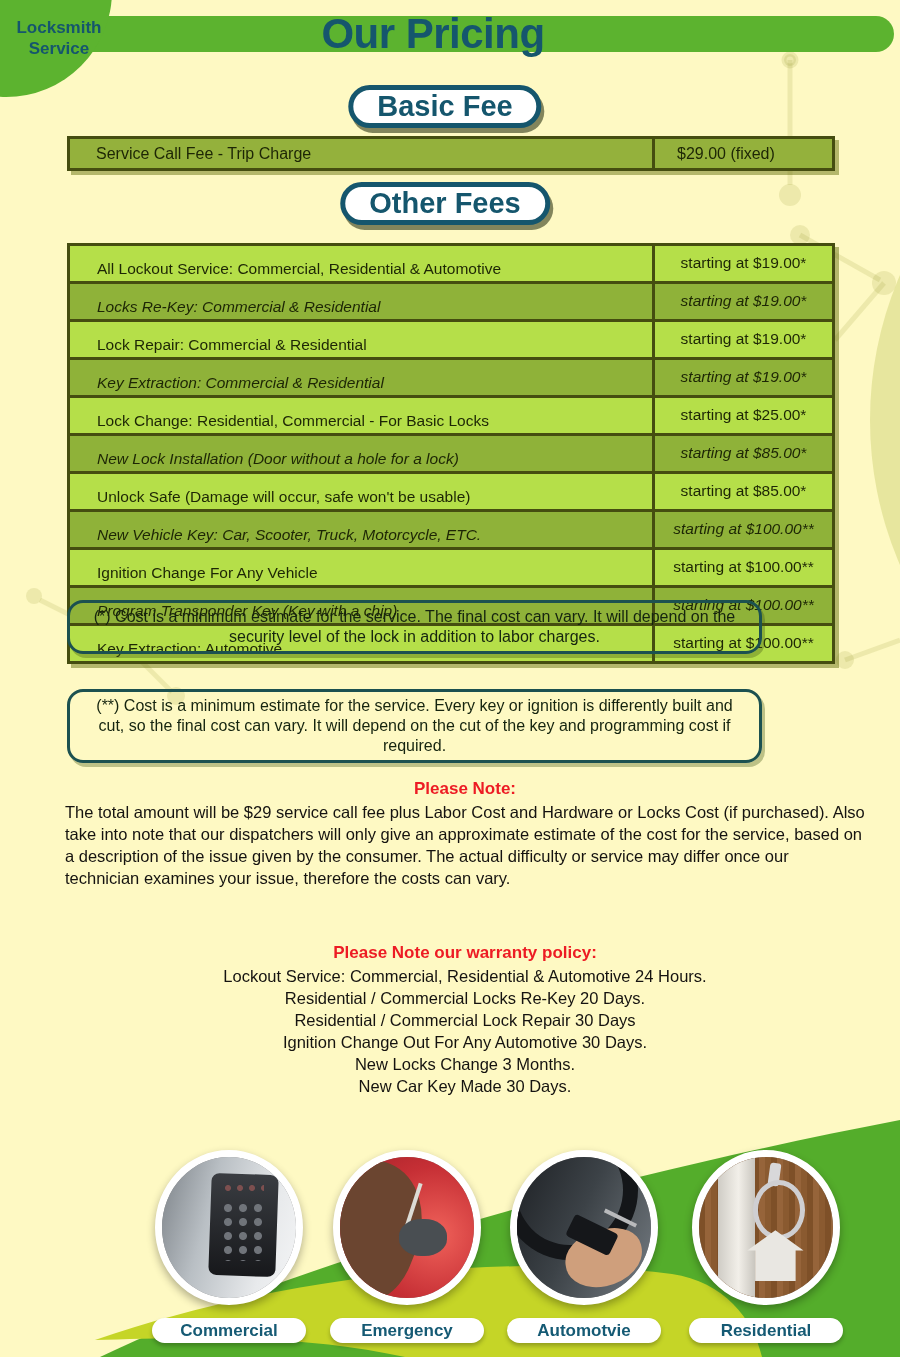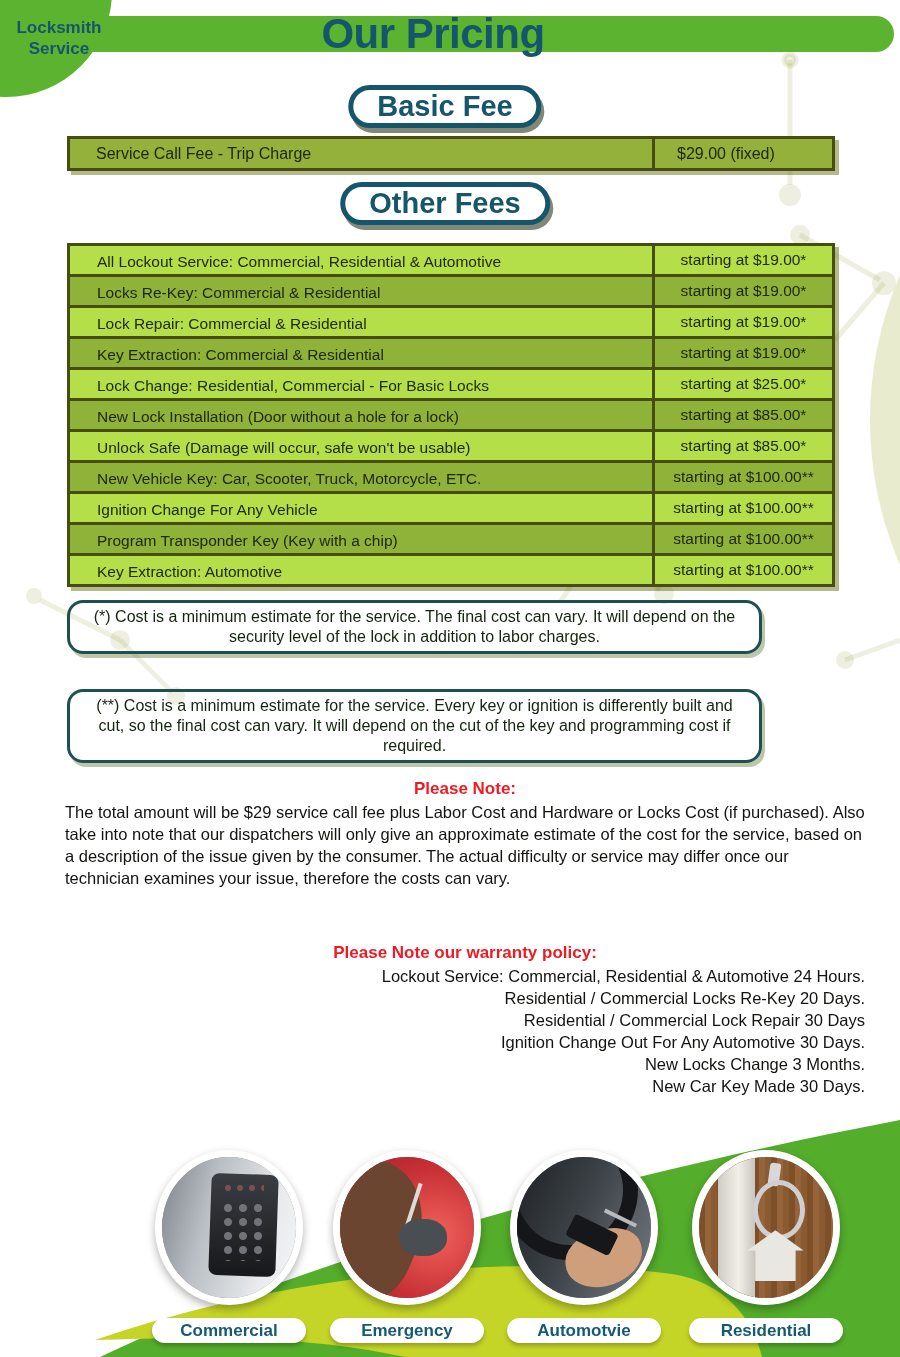--- a/index.html
+++ b/index.html
@@ -1,17 +1,17 @@
 <!DOCTYPE html>
 <html><head>
 <meta charset="utf-8">
 <style>
   html,body{margin:0;padding:0;background:#9aa51c;}
   .page{position:relative;width:900px;height:1357px;overflow:hidden;
-        background:#ffffff;font-family:"Liberation Sans",sans-serif;
+        background:#fef9c3;font-family:"Liberation Sans",sans-serif;
         -webkit-font-smoothing:antialiased;}
   .abs{position:absolute;}
   
   .band{position:absolute;left:0;top:16px;width:894px;height:36px;
         background:#5cb32f;border-radius:0 18px 18px 0;}
   .logo-circle{position:absolute;left:-100px;top:-115px;width:212px;height:212px;
         border-radius:50%;background:#5cb32f;}
   .logo-text{position:absolute;left:0;top:17px;width:118px;text-align:center;
         font-size:17px;line-height:21px;font-weight:bold;color:#15566d;}
   .title{position:absolute;left:0;top:10px;width:866px;text-align:center;
@@ -24,42 +24,42 @@
   .pill-basic{top:85px;}
   .pill-other{top:182px;}
   
   .fee-table{position:absolute;left:67px;border-collapse:collapse;table-layout:fixed;
         box-shadow:4px 4px 0 rgba(92,102,0,0.45);}
   .fee-table td{border:3px solid #454d10;color:#1d2605;overflow:hidden;white-space:nowrap;}
   .tbl-basic{top:136px;}
   .tbl-basic td{font-size:16px;line-height:21px;padding:4px 0 4px 26px;}
   .tbl-basic .c-price{padding-left:22px;}
   .tbl-other{top:243px;}
-  .tbl-other td{font-size:15.5px;line-height:20px;padding:6px 0 2px 27px;}
+  .tbl-other td{font-size:15.5px;line-height:20px;padding:13px 0 2px 27px;}
   .tbl-other .c-price{padding:1px 4px 2px 4px;text-align:center;}
   .col-service{width:585px;}
   .col-price{width:180px;}
   .row-basic td{background:#94b13c;}
   .row-light td{background:#b5df49;}
-  .row-dark td{background:#8fb239;}
+  .row-dark td{background:#8fb239;font-style:italic;}
   
   .note{position:absolute;left:67px;width:695px;box-sizing:border-box;
         border:3px solid #1c5150;border-radius:16px;padding:4px 22px;
         text-align:center;font-size:16px;line-height:20px;color:#15240f;
         box-shadow:3px 4px 0 rgba(70,90,20,0.35);}
   .note1{top:600px;}
   .note2{top:689px;}
   
   .red-head{position:absolute;left:65px;width:800px;text-align:center;
         font-weight:bold;font-size:17px;color:#ed1c24;}
   .pn-head{top:779px;}
   .pn-body{position:absolute;left:65px;top:801px;width:800px;text-align:left;
         font-size:16.5px;line-height:22px;color:#151310;}
   .wr-head{top:943px;}
-  .wr-lines{position:absolute;left:65px;top:965px;width:800px;text-align:right;
+  .wr-lines{position:absolute;left:65px;top:965px;width:800px;text-align:center;
         font-size:16.5px;line-height:22px;color:#151310;}
   
   .bottom-svg{position:absolute;left:0;top:1080px;}
   .card{position:absolute;top:1150px;width:134px;height:141px;border:7px solid #fff;
         border-radius:50%;overflow:hidden;box-shadow:0 4px 8px rgba(0,0,0,0.3);background:#888;}
   .card > div{position:absolute;}
   .lbl{position:absolute;top:1318px;width:154px;height:25px;background:#fff;
         border-radius:13px;text-align:center;line-height:25px;font-weight:bold;
         font-size:17px;color:#155a74;box-shadow:0 3px 4px rgba(0,0,0,0.25);}
   

